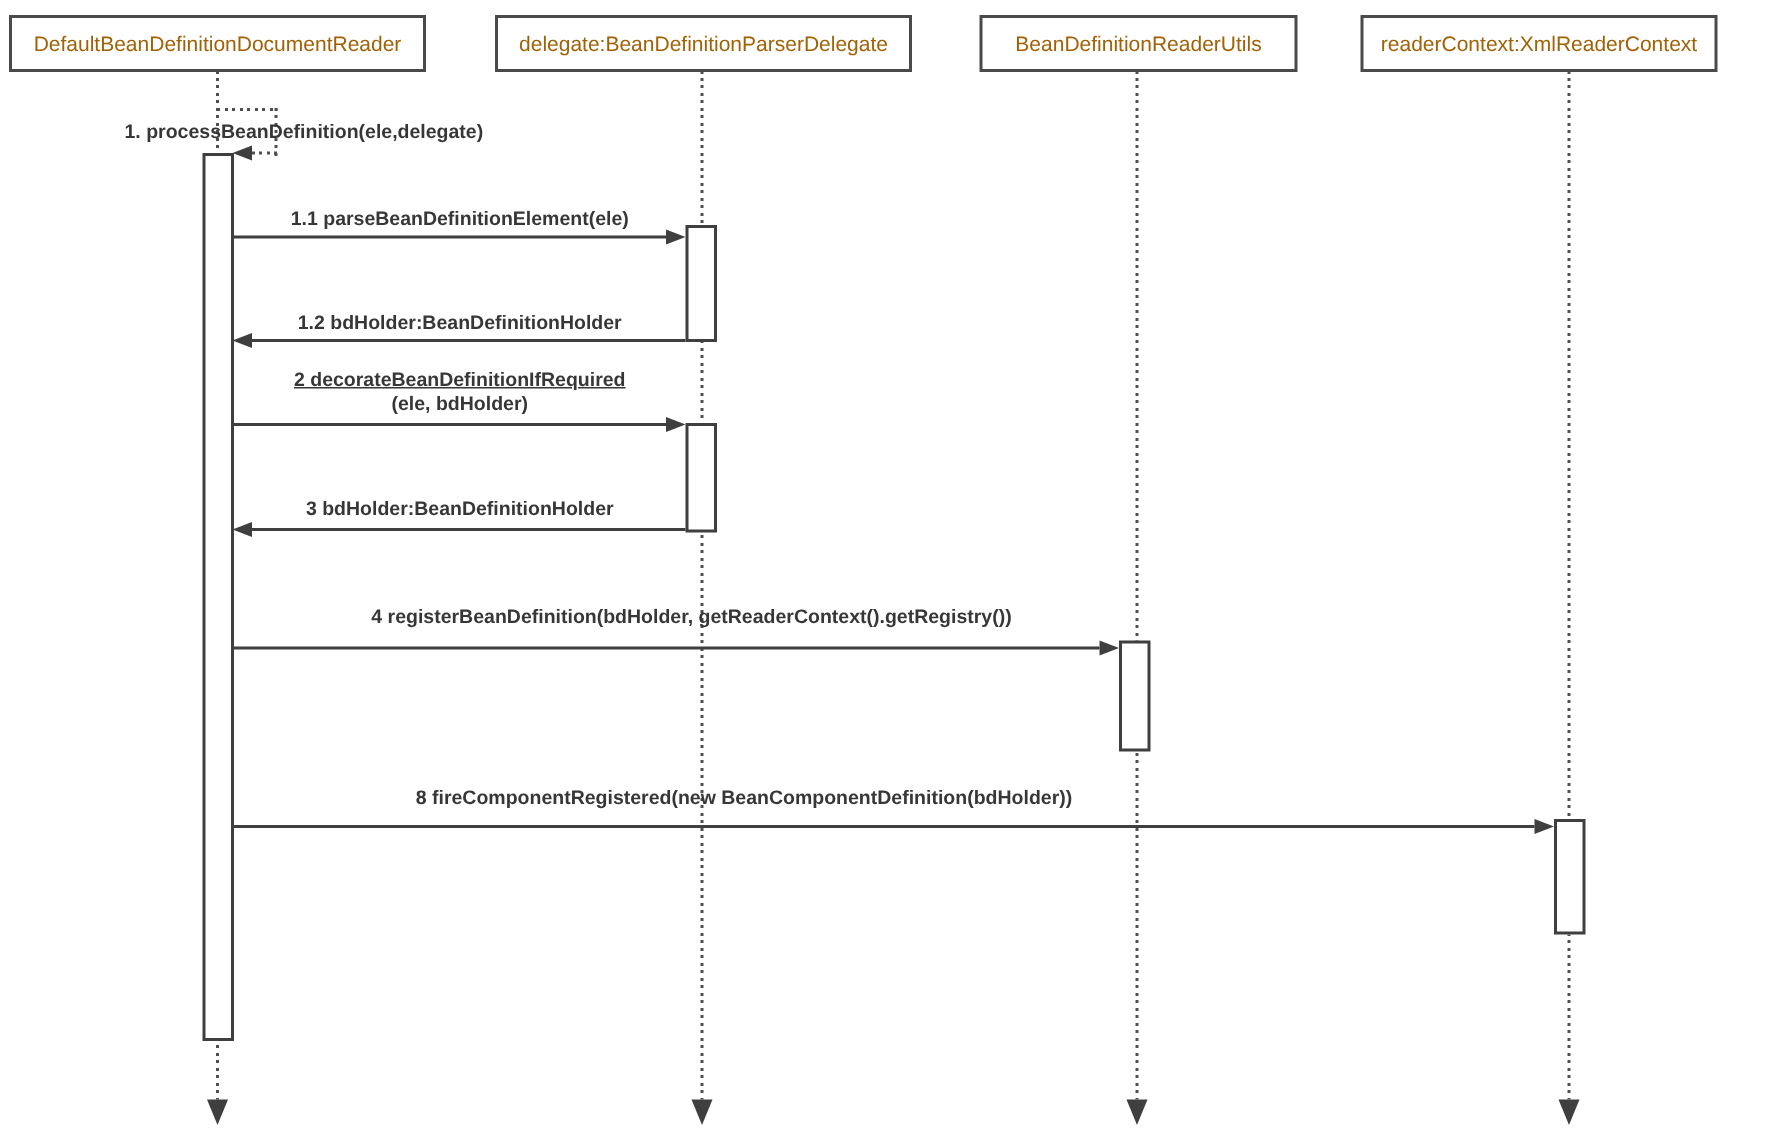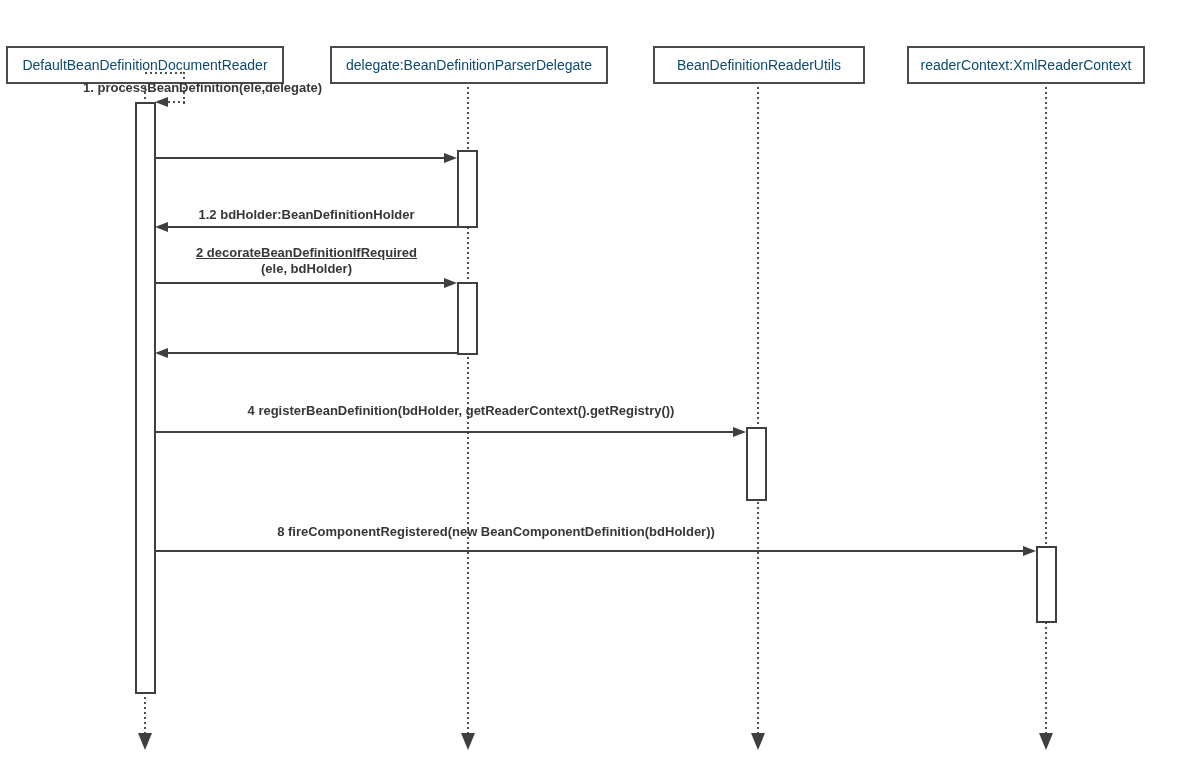--- a/index.html
+++ b/index.html
@@ -4,21 +4,21 @@
 <style>
   html,body{margin:0;padding:0;background:#ffffff;}
   .canvas{
     position:relative;width:1192px;height:758px;background:#ffffff;
     font-family:"Liberation Sans",sans-serif;overflow:hidden;
   }
   .actor-box{
     position:absolute;box-sizing:border-box;top:10px;height:38px;
     border:2px solid #4a4a4a;background:#ffffff;
     display:flex;align-items:center;justify-content:center;
-    font-size:14px;color:#0c4a6e;z-index:2;white-space:nowrap;margin-top:36px;
+    font-size:14px;color:#a16207;z-index:2;white-space:nowrap;
   }
   .lifeline{
     position:absolute;width:2px;top:47px;height:686px;z-index:0;
     background-image:repeating-linear-gradient(to bottom,#4f4f4f 0 2px,transparent 2px 5px);
   }
   .lifeline-end-arrow{
     position:absolute;top:733px;width:0;height:0;z-index:1;
     border-left:7px solid transparent;border-right:7px solid transparent;
     border-top:17px solid #3f3f3f;
   }
@@ -76,32 +76,34 @@
   <div class="activation" style="left:457px;top:282px;width:21px;height:73px;"></div>
   <div class="activation" style="left:746px;top:427px;width:21px;height:74px;"></div>
   <div class="activation" style="left:1036px;top:546px;width:21px;height:77px;"></div>
 
   <div class="msg-label nowrap" style="left:83px;top:80px;">1. processBeanDefinition(ele,delegate)</div>
   <div class="dotted-h" style="left:145px;top:72px;width:40px;"></div>
   <div class="dotted-v" style="left:183px;top:72px;height:33px;"></div>
   <div class="dotted-h" style="left:168px;top:101px;width:17px;"></div>
   <div class="arrow-left" style="left:155px;top:97px;"></div>
 
+  <div class="msg-label" style="left:156px;top:138px;width:301px;">1.1 parseBeanDefinitionElement(ele)</div>
   <div class="msg-line" style="left:156px;top:157px;width:288px;"></div>
   <div class="arrow-right" style="left:444px;top:153px;"></div>
 
   <div class="msg-label" style="left:156px;top:207px;width:301px;">1.2 bdHolder:BeanDefinitionHolder</div>
   <div class="msg-line" style="left:168px;top:226px;width:289px;"></div>
   <div class="arrow-left" style="left:155px;top:222px;"></div>
 
   <div class="msg-label" style="left:156px;top:245px;width:301px;text-decoration:underline;">2 decorateBeanDefinitionIfRequired</div>
   <div class="msg-label" style="left:156px;top:261px;width:301px;">(ele, bdHolder)</div>
   <div class="msg-line" style="left:156px;top:282px;width:288px;"></div>
   <div class="arrow-right" style="left:444px;top:278px;"></div>
 
+  <div class="msg-label" style="left:156px;top:331px;width:301px;">3 bdHolder:BeanDefinitionHolder</div>
   <div class="msg-line" style="left:168px;top:352px;width:289px;"></div>
   <div class="arrow-left" style="left:155px;top:348px;"></div>
 
   <div class="msg-label" style="left:156px;top:403px;width:610px;">4 registerBeanDefinition(bdHolder, getReaderContext().getRegistry())</div>
   <div class="msg-line" style="left:156px;top:431px;width:577px;"></div>
   <div class="arrow-right" style="left:733px;top:427px;"></div>
 
   <div class="msg-label" style="left:156px;top:524px;width:680px;">8 fireComponentRegistered(new BeanComponentDefinition(bdHolder))</div>
   <div class="msg-line" style="left:156px;top:550px;width:867px;"></div>
   <div class="arrow-right" style="left:1023px;top:546px;"></div>

